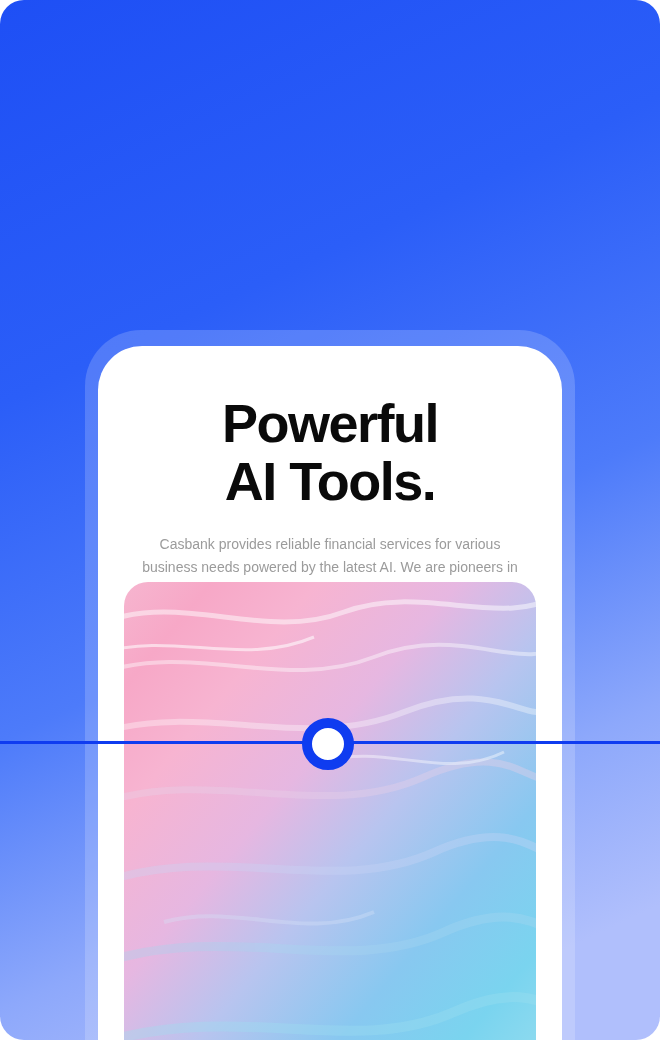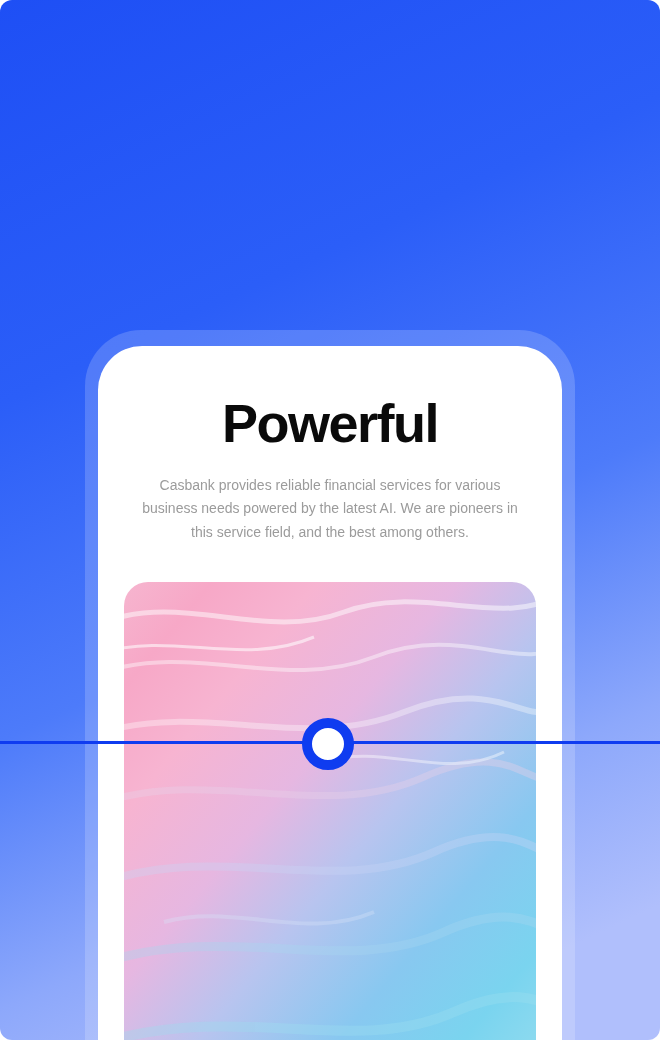--- a/index.html
+++ b/index.html
@@ -1,36 +1,37 @@
 <!DOCTYPE html>
 <html><head>
 <meta charset="utf-8">
 <style>
 *{margin:0;padding:0;box-sizing:border-box}
 body{font-family:-apple-system,BlinkMacSystemFont,"Segoe UI",Helvetica,Arial,sans-serif;width:660px;height:1040px;overflow:hidden}
-.outer{width:660px;height:1040px;background:linear-gradient(155deg,#1e4ff5 0%,#2b5ef8 30%,#4d7bfa 55%,#8da8fb 75%,#b0bffc 90%);border-radius:12px;position:relative;overflow:hidden}
+.outer{width:660px;height:1040px;background:linear-gradient(155deg,#1e4ff5 0%,#2b5ef8 30%,#4d7bfa 55%,#8da8fb 75%,#b0bffc 90%);border-radius:24px;position:relative;overflow:hidden}
 .phone-outline{position:absolute;left:85px;top:330px;width:490px;height:900px;border-radius:56px 56px 0 0;background:rgba(255,255,255,0.18)}
 .phone{position:absolute;left:98px;top:346px;width:464px;height:900px;background:#fff;border-radius:44px 44px 0 0;overflow:hidden}
 .heading{text-align:center;padding:48px 24px 0 24px}
 .heading h1{font-size:54px;font-weight:800;line-height:1.08;letter-spacing:-1.5px;color:#0a0a0a}
 .sub{font-size:14px;line-height:1.65;color:#9b9b9b;text-align:center;padding:22px 36px 0 36px;font-weight:400}
 .hero{position:absolute;left:26px;right:26px;top:236px;height:560px;border-radius:24px 24px 0 0;overflow:hidden;background:linear-gradient(130deg,#f6b5cf 0%,#f7a8c7 10%,#f7b4d1 22%,#e6b7e1 38%,#b8c4ef 52%,#88c8f0 68%,#7ad4ef 82%,#a0e0ef 100%)}
 .marble svg{width:100%;height:100%;display:block;opacity:0.7}
 .track{position:absolute;left:0;right:0;top:741px;height:3px;background:#0f3cf0}
 .handle{position:absolute;top:718px;left:302px;width:52px;height:52px;border-radius:50%;background:#fff;border:10px solid #0f3cf0}
 </style>
 </head>
 <body>
 
 <div class="outer">
   <div class="phone-outline"></div>
   <div class="phone">
     <div class="heading">
       <h1>
         <span>Powerful</span><br>
+        <span>AI Tools.</span>
       </h1>
     </div>
     <p class="sub">Casbank provides reliable financial services for various business needs powered by the latest AI. We are pioneers in this service field, and the best among others.</p>
     <div class="hero">
       <div class="marble">
         <svg viewBox="0 0 412 560" preserveAspectRatio="none">
           <path d="M-20 40 C 60 10, 140 60, 220 30 S 380 50, 440 10" stroke="#fff" stroke-width="5" fill="none" opacity="0.7"></path>
           <path d="M-20 90 C 70 60, 160 110, 250 75 S 400 95, 440 60" stroke="#fff" stroke-width="4" fill="none" opacity="0.6"></path>
           <path d="M-20 150 C 80 120, 180 170, 280 130 S 410 155, 440 120" stroke="#fff" stroke-width="6" fill="none" opacity="0.5"></path>
           <path d="M-20 220 C 90 185, 200 240, 300 195 S 410 225, 440 185" stroke="#e8d0e8" stroke-width="7" fill="none" opacity="0.55"></path>

